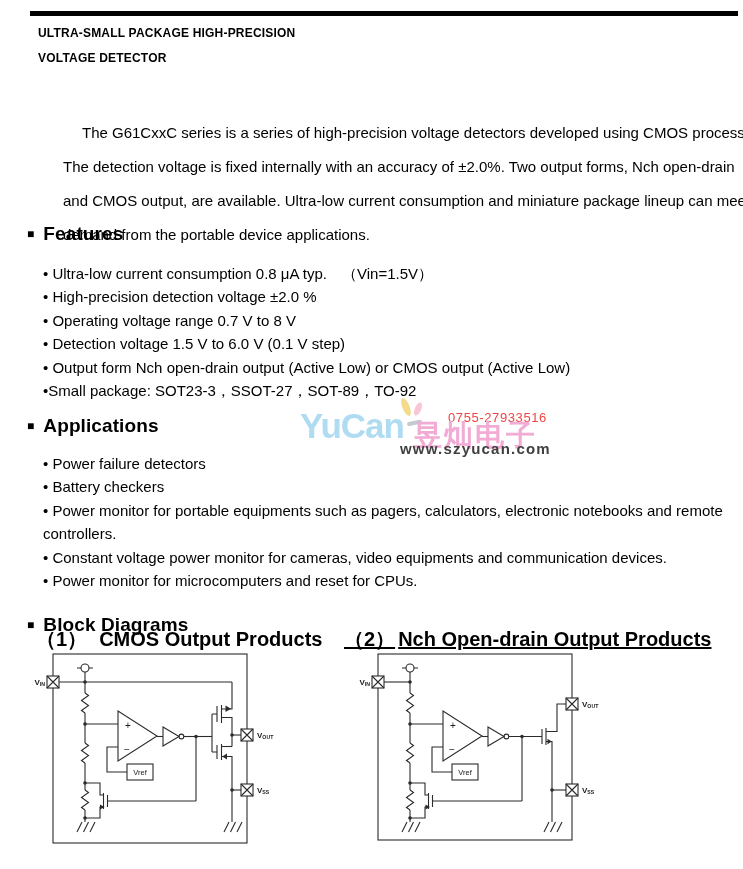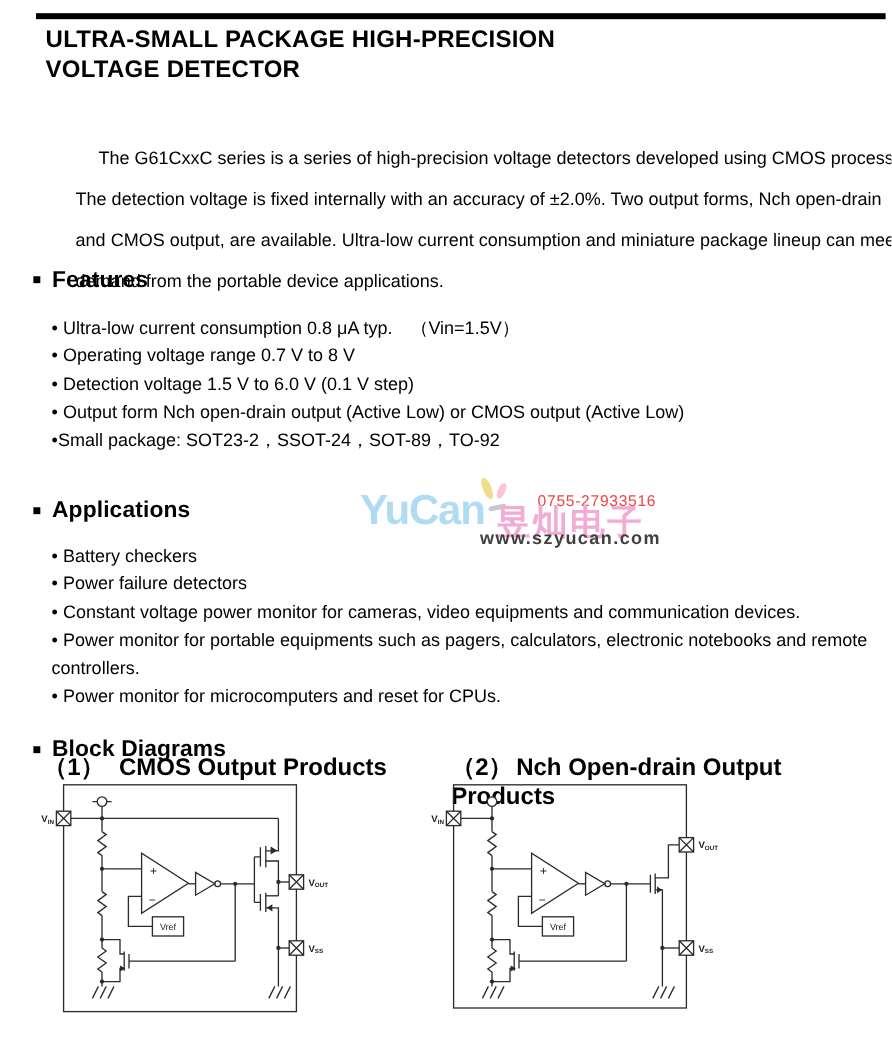--- a/index.html
+++ b/index.html
@@ -1,33 +1,33 @@
 <!DOCTYPE html>
 <html><head>
 <meta charset="utf-8">
 <style>
   html,body{margin:0;padding:0;background:#fff;}
   .page{position:relative;width:743px;height:869px;background:#ffffff;
         font-family:"Liberation Sans",sans-serif;color:#000;overflow:hidden;}
   .abs{position:absolute;}
   .top-rule{left:30px;top:11px;width:708px;height:5px;background:#000;}
-  .title{left:38px;top:21px;font-size:20px;font-weight:bold;line-height:25px;letter-spacing:.2px;}
+  .title{left:38px;top:21px;font-size:12px;font-weight:bold;line-height:25px;letter-spacing:.2px;}
   .intro{left:27px;top:101px;width:692px;font-size:15px;line-height:34px;text-indent:19px;margin-left:36px;}
   .sec-heading{left:27px;font-size:19px;font-weight:bold;letter-spacing:.1px;}
   .sec-heading .marker{font-size:12px;margin-right:9px;position:relative;top:-2px;}
   .bullet-list{left:27px;width:700px;font-size:15px;line-height:23.4px;
                list-style:none;margin:16px;padding:0;}
   #features-heading{top:207px;}
   #features-list{top:246px;}
   #apps-heading{top:399px;}
   #apps-list{top:436px;}
   #bd-heading{top:598px;}
   .subtitle{top:626px;font-size:20px;font-weight:bold;}
   #sub1{left:36px;} #sub1 .num{margin-right:12px;}
-  #sub2{left:376px;} #sub2 .num{margin-right:3px;}
+  #sub2{left:344px;text-decoration:underline;} #sub2 .num{margin-right:3px;}
   
   .wm{left:252px;top:396px;width:270px;height:66px;z-index:1;pointer-events:none;margin-left:48px;}
   .wm>*{position:absolute;white-space:nowrap;}
   .wm-brand{left:0;top:10px;font-size:35px;font-weight:bold;color:#b0dcf2;letter-spacing:-1px;}
   .wm-phone{left:148px;top:14px;font-size:13px;color:#ef4444;letter-spacing:.6px;}
   .wm-cn{left:113px;top:20px;font-size:29px;font-weight:bold;color:#f2abd4;letter-spacing:2px;font-family:Liberation Serif, serif;}
   .wm-url{left:100px;top:44px;font-size:15px;font-weight:bold;color:#404040;letter-spacing:1.2px;}
   .wm-mark{left:94px;top:-2px;}
   .diagram{top:650px;}
   #diagram1{left:30px;}
@@ -45,47 +45,48 @@
     <div>ULTRA-SMALL PACKAGE HIGH-PRECISION</div>
     <div>VOLTAGE DETECTOR</div>
   </div>
 
   <p class="abs intro">The G61CxxC series is a series of high-precision voltage detectors developed using CMOS process. The detection voltage is fixed internally with an accuracy of ±2.0%. Two output forms, Nch open-drain and CMOS output, are available. Ultra-low current consumption and miniature package lineup can meet demand from the portable device applications.</p>
 
   <h2 class="abs sec-heading" id="features-heading"><span class="marker">■</span><span>Features</span></h2>
 
   <ul class="abs bullet-list" id="features-list">
     <li>• Ultra-low current consumption 0.8 μA typ.　（Vin=1.5V）</li>
+    <li>• High-precision detection voltage ±2.0 %</li>
     <li>• Operating voltage range 0.7 V to 8 V</li>
     <li>• Detection voltage 1.5 V to 6.0 V (0.1 V step)</li>
     <li>• Output form Nch open-drain output (Active Low) or CMOS output (Active Low)</li>
-    <li>•Small package: SOT23-2，SSOT-24，SOT-89，TO-92</li>
+    <li>•Small package: SOT23-3，SSOT-27，SOT-89，TO-92</li>
   </ul>
 
   <h2 class="abs sec-heading" id="apps-heading"><span class="marker">■</span><span>Applications</span></h2>
 
   <div class="abs wm">
     <span class="wm-brand">YuCan</span>
     <span class="wm-mark">
       <svg width="36" height="36" viewBox="0 0 36 36">
         <ellipse cx="12" cy="13" rx="3.6" ry="9.5" fill="#f2dc8c" transform="rotate(-22 12 13)"></ellipse>
         <ellipse cx="24" cy="15" rx="3.2" ry="7" fill="#f8c6d6" transform="rotate(24 24 15)"></ellipse>
         <rect x="13" y="27" width="15" height="4" rx="2" fill="#c4cad2" transform="rotate(-12 20 29)"></rect>
       </svg>
     </span>
     <span class="wm-phone">0755-27933516</span>
     <span class="wm-cn">昱灿电子</span>
     <span class="wm-url">www.szyucan.com</span>
   </div>
 
   <ul class="abs bullet-list" id="apps-list">
+    <li>• Power failure detectors</li>
     <li>• Battery checkers</li>
-    <li>• Power failure detectors</li>
+    <li>• Power monitor for portable equipments such as pagers, calculators, electronic notebooks and remote controllers.</li>
     <li>• Constant voltage power monitor for cameras, video equipments and communication devices.</li>
-    <li>• Power monitor for portable equipments such as pagers, calculators, electronic notebooks and remote controllers.</li>
     <li>• Power monitor for microcomputers and reset for CPUs.</li>
   </ul>
 
   <h2 class="abs sec-heading" id="bd-heading"><span class="marker">■</span><span>Block Diagrams</span></h2>
 
   <div class="abs subtitle" id="sub1"><span class="num">（1）</span><span>CMOS Output Products</span></div>
   <div class="abs subtitle" id="sub2"><span class="num">（2）</span><span>Nch Open-drain Output Products</span></div>
 
   <svg class="abs diagram" id="diagram1" width="245" height="205" viewBox="30 650 245 205">
     <g stroke="#2b2b2b" stroke-width="1.1" fill="none">

